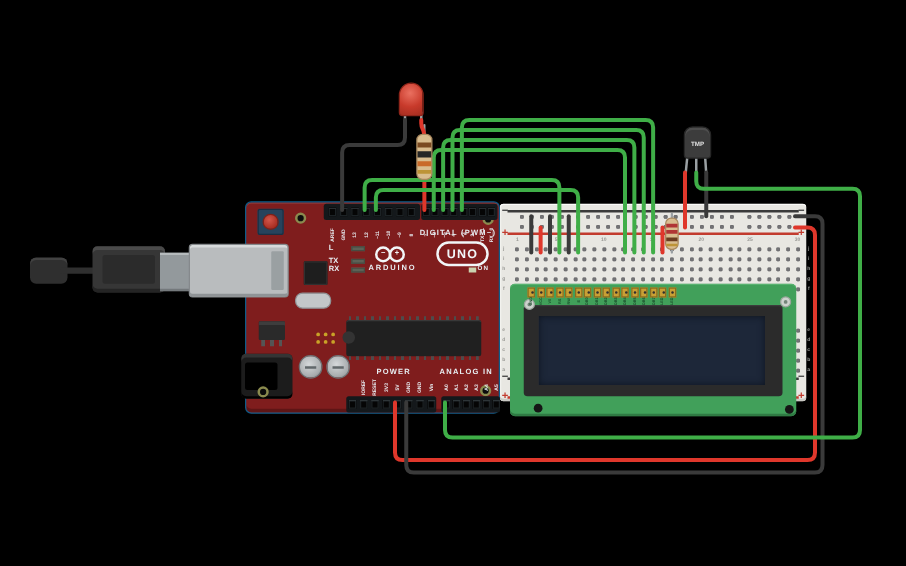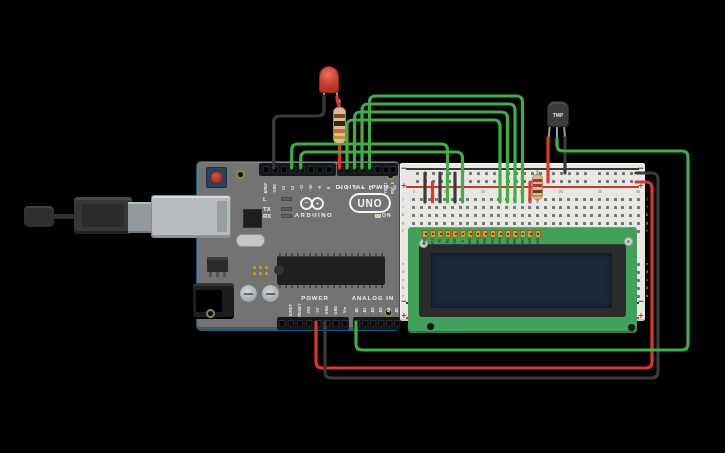--- a/index.html
+++ b/index.html
@@ -14,21 +14,21 @@
   .bb-tpos{top:23px;background:#c23b2e;}
   .bb-bneg{top:139px;background:#3a3a3a;}
   .bb-bpos{top:154px;background:#c23b2e;}
   .bb-hole{position:absolute;width:3px;height:3px;background:#77777a;border-radius:1px;
     box-shadow:inset 0 0 1px #4a4a4c;}
   .bb-txt{position:absolute;color:#9a9a96;font-size:8px;font-weight:bold;width:16px;
     text-align:center;line-height:8px;}
   .bb-sign{position:absolute;font-size:9px;font-weight:bold;width:8px;text-align:center;line-height:8px;}
   
   .arduino{position:absolute;left:196px;top:161px;width:204px;height:170px;
-    background:#737373;border:1px solid #0d5d8a;border-radius:5px;box-sizing:border-box;
+    background:#7f1d1d;border:1px solid #0d5d8a;border-radius:5px;box-sizing:border-box;
     box-shadow:inset 0 -3px 0 rgba(0,0,0,.25), inset 0 1px 0 rgba(255,255,255,.12);}
   .mhole{position:absolute;width:9px;height:9px;border-radius:50%;background:#0c0c0c;
     border:2px solid #8a8a4e;box-sizing:border-box;}
   .reset-btn{position:absolute;left:9px;top:5px;width:21px;height:21px;background:#27435c;
     border-radius:2px;box-shadow:inset 0 0 0 1px #1a2f42;}
   .reset-cap{position:absolute;left:4px;top:4px;width:13px;height:13px;border-radius:50%;
     background:radial-gradient(circle at 40% 35%,#d4564a,#a92f23 70%);border:1px solid #7e2018;box-sizing:border-box;}
   .usb-port{position:absolute;left:-46px;top:33px;width:80px;height:43px;background:#b9bcbe;
     border:1px solid #85898c;border-radius:3px;box-sizing:border-box;
     box-shadow:inset 0 2px 0 #d7dadb, inset 0 -2px 0 #8f9396;}

